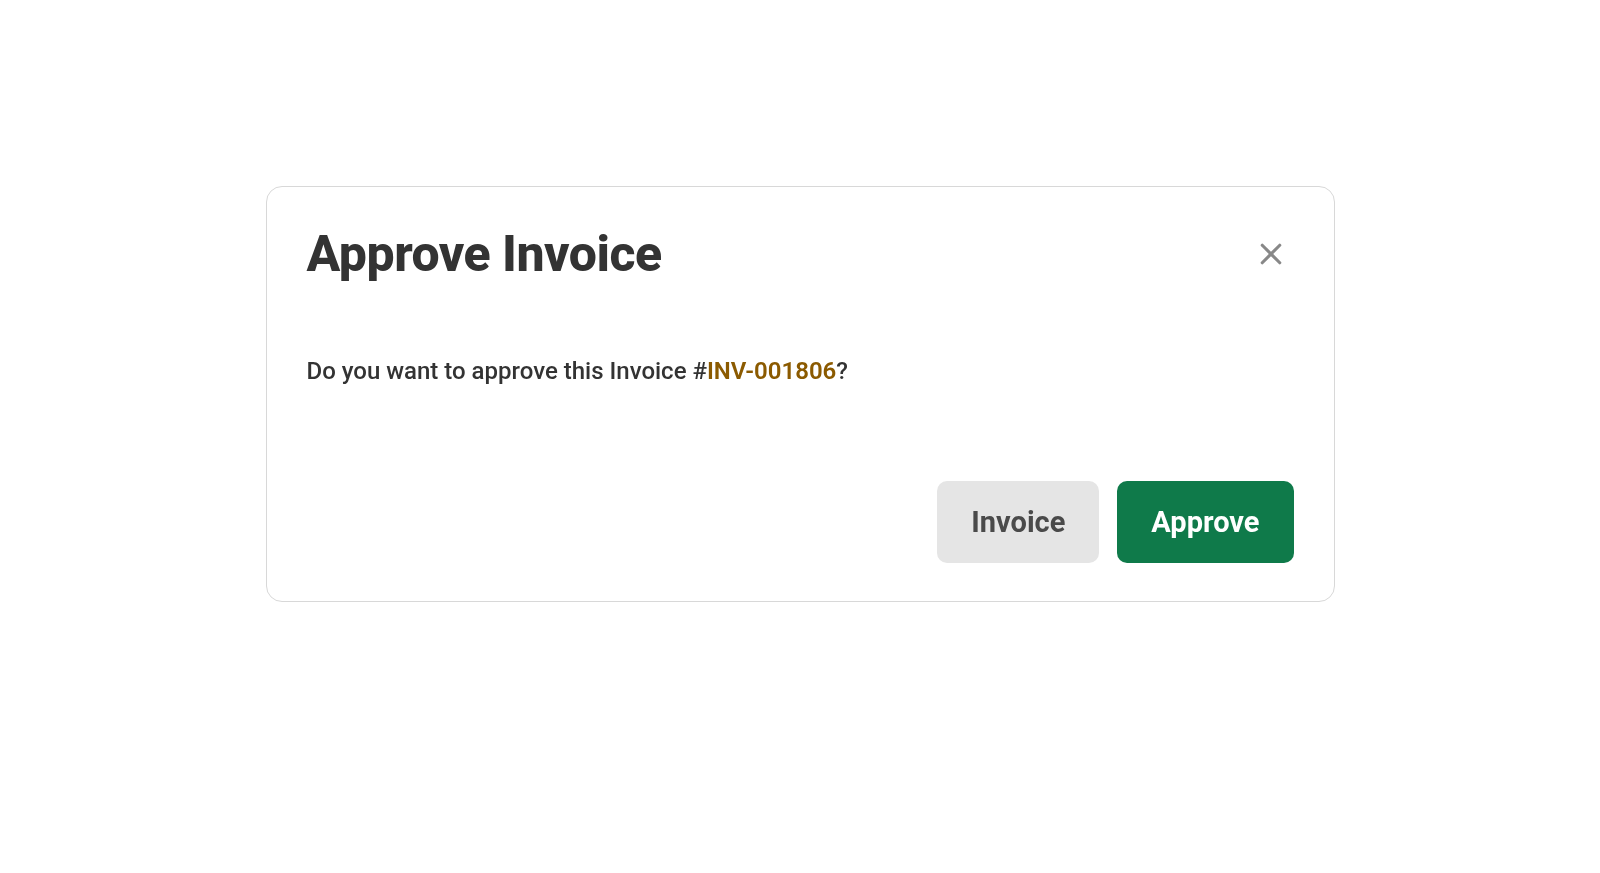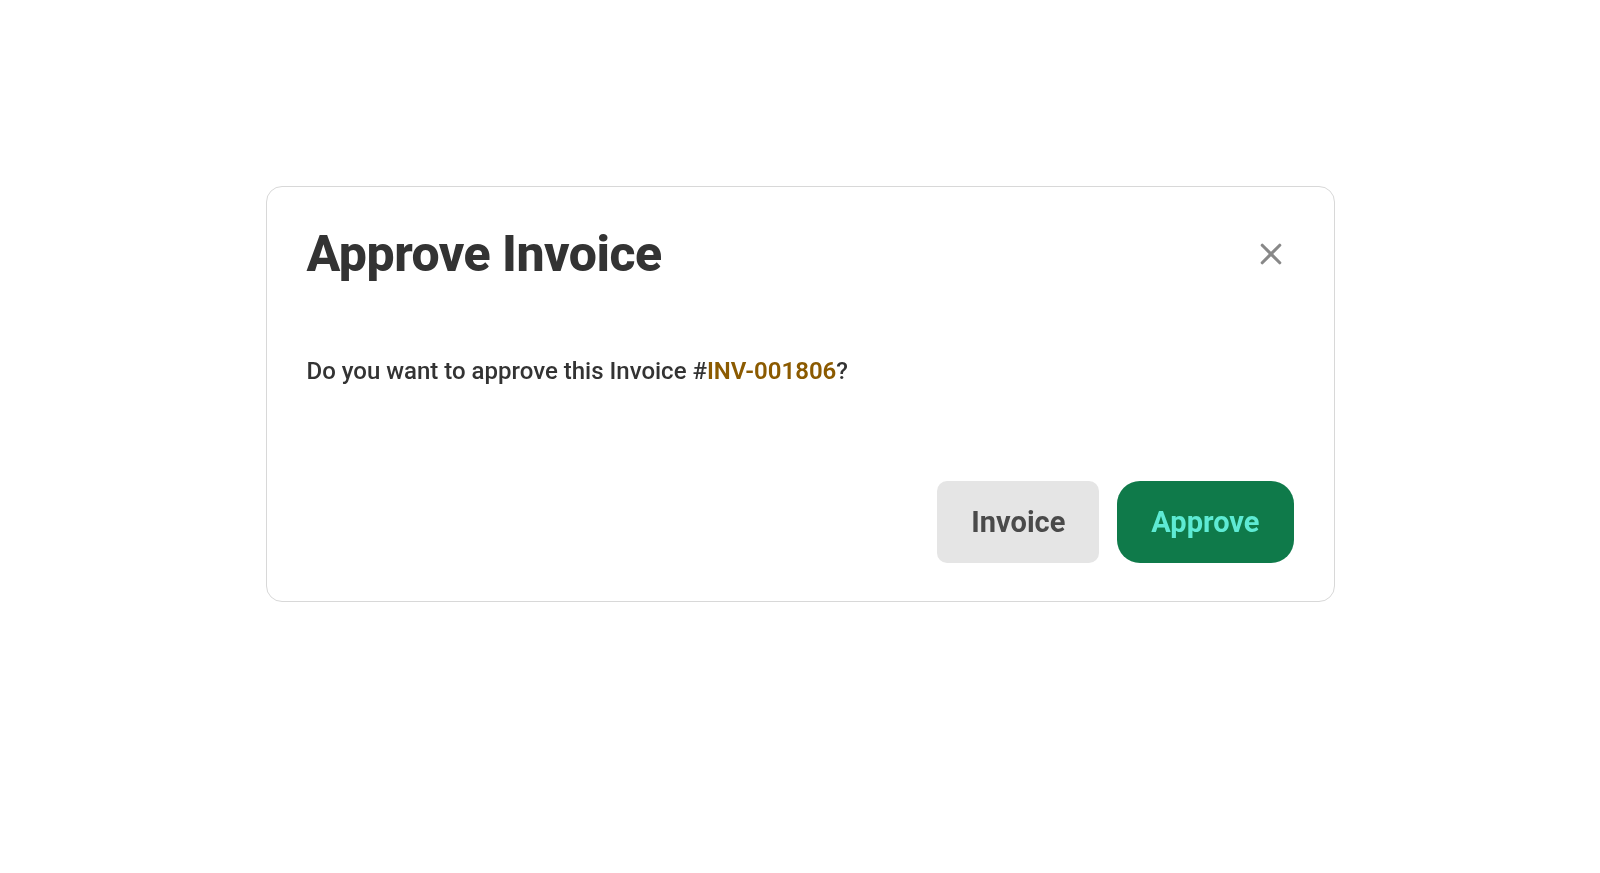--- a/index.html
+++ b/index.html
@@ -74,22 +74,21 @@
       cursor: pointer;
       padding: 24px 34px;
       font-family: inherit;
     }
     .btn-cancel {
       background: #e5e5e5;
       color: #4a4a4a;
     }
     .btn-approve {
       background: #0f7a4a;
-      color: #5eead4;
-      border-radius: 23px;
+      color: #ffffff;
     }
   </style>
 </head>
 <body>
 
 <div class="dialog">
   <div class="dialog-header">
     <h1 class="dialog-title">Approve Invoice</h1>
     <button class="close-btn">
       <span>

